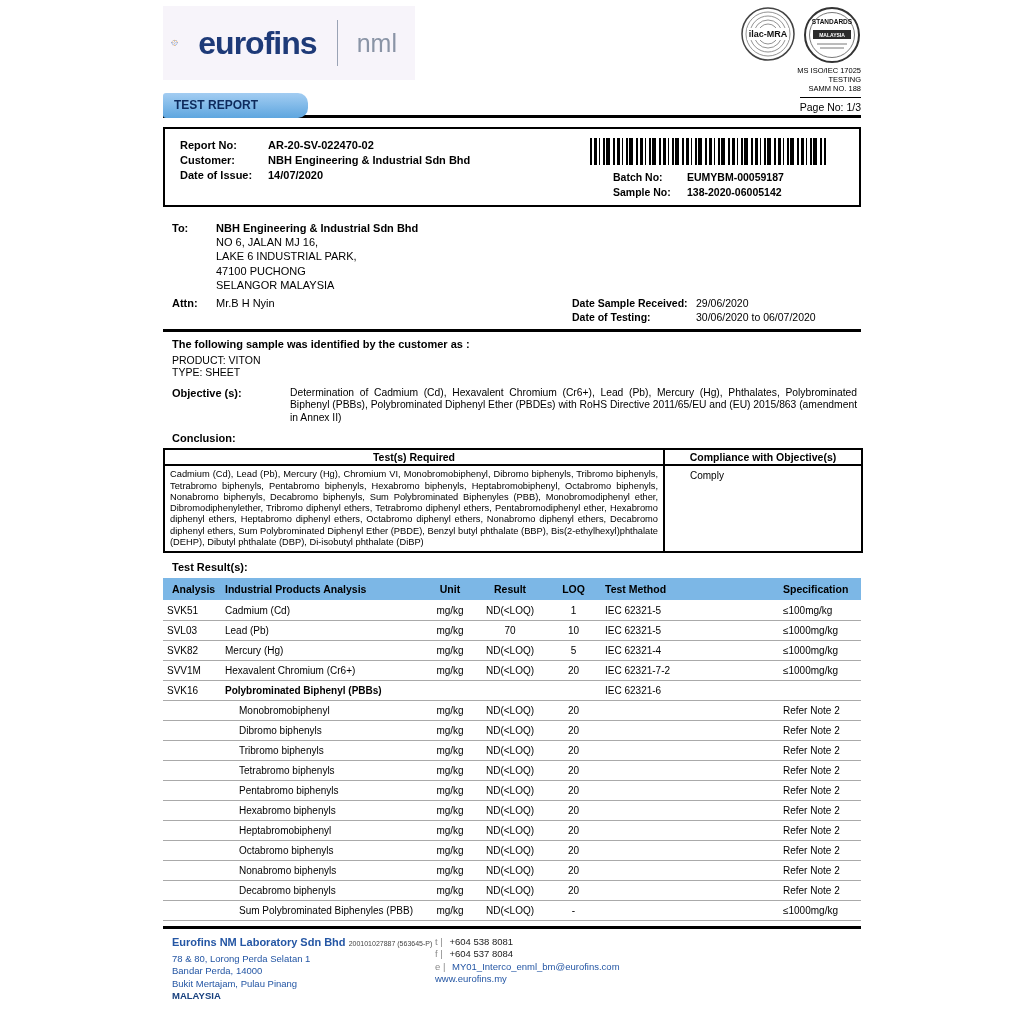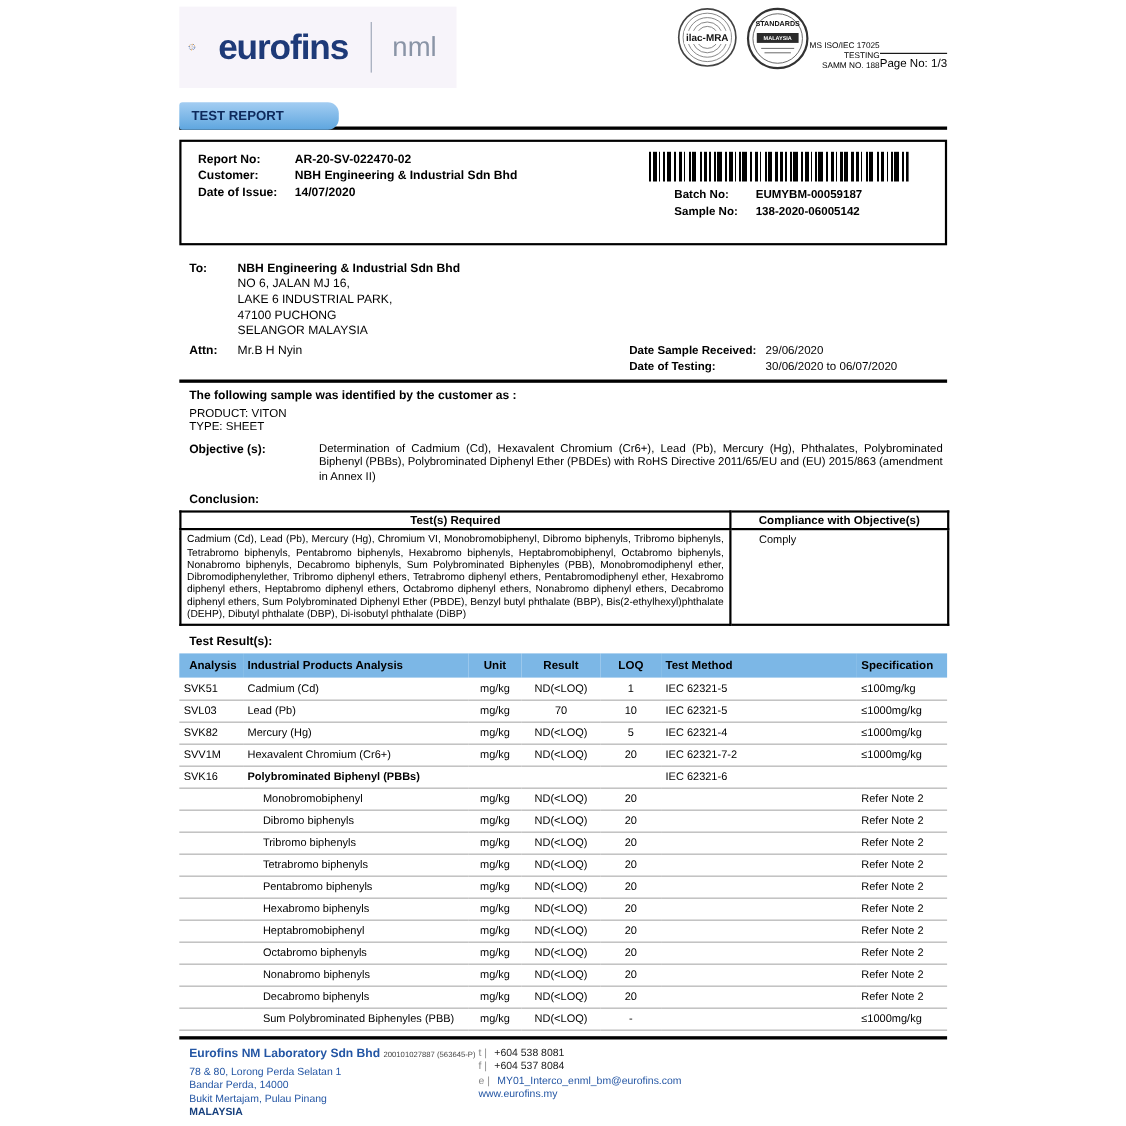--- a/index.html
+++ b/index.html
@@ -6,34 +6,34 @@
   html,body { width:1024px; height:1024px; background:#fff; overflow:hidden;
     font-family:"Liberation Sans", sans-serif; color:#000; }
   .doc { width:698px; margin-left:163px; padding-top:6px; }
 
   
   .topbar { display:flex; justify-content:space-between; align-items:flex-start; height:80px; }
   .logo-box { background:#f7f4fa; height:74px; width:252px; display:flex; align-items:center; gap:20px; padding:8px 18px 8px 8px; }
   .brand { font-size:32px; font-weight:bold; color:#1e3a78; letter-spacing:-1px; }
   .vline { width:1px; height:46px; background:#9aa3b5; }
   .nml { font-size:25px; color:#8a94a6; }
-  .accred { display:flex; flex-direction:row; align-items:flex-end;justify-content:space-between; }
+  .accred { display:flex; flex-direction:column; align-items:flex-end;justify-content:space-between; }
   .seals { display:flex; gap:7px; align-items:flex-start; }
   .accred-lines { text-align:right; font-size:7.5px; line-height:9px; margin-top:2px; }
   .page-no { font-size:10.5px; margin-top:4px; border-top:1px solid #000; padding-top:3px; }
 
   
   .banner-row { position:relative; height:26px; margin-top:6px;padding-left:40px; }
   .banner-row::after { content:''; position:absolute; left:0; right:0; bottom:0; height:3px; background:#000; }
   .banner { position:absolute; left:0; bottom:0; z-index:1; width:145px; height:25px; line-height:25px;
     padding-left:11px; font-weight:bold; font-size:12px; color:#0d2a5c;
     background:linear-gradient(180deg,#a3cdf2,#5ea6df); border-radius:3px 10px 10px 3px; }
 
   
-  .report-box { margin-top:9px; border:2px solid #000; height:96px; position:relative; }
+  .report-box { margin-top:9px; border:2px solid #000; height:80px; position:relative; }
   .rb-left { position:absolute; top:9px; left:15px; font-size:11px; font-weight:bold; }
   .rb-row { display:flex; line-height:15px; }
   .rb-left .rb-label { width:88px; }
   .barcode { position:absolute; left:425px; top:9px; width:236px; height:27px;
     background:repeating-linear-gradient(90deg,#000 0 2px,#fff 2px 4px,#000 4px 7px,#fff 7px 9px,#000 9px 10px,#fff 10px 13px,#000 13px 15px,#fff 15px 16px,#000 16px 20px,#fff 20px 23px); }
   .rb-right { position:absolute; left:448px; top:41px; font-size:10.5px; font-weight:bold; }
   .rb-right .rb-label { width:74px; }
 
   
   .recipient { display:flex; margin-top:14px; padding-left:9px; font-size:11px; line-height:14.2px; }

